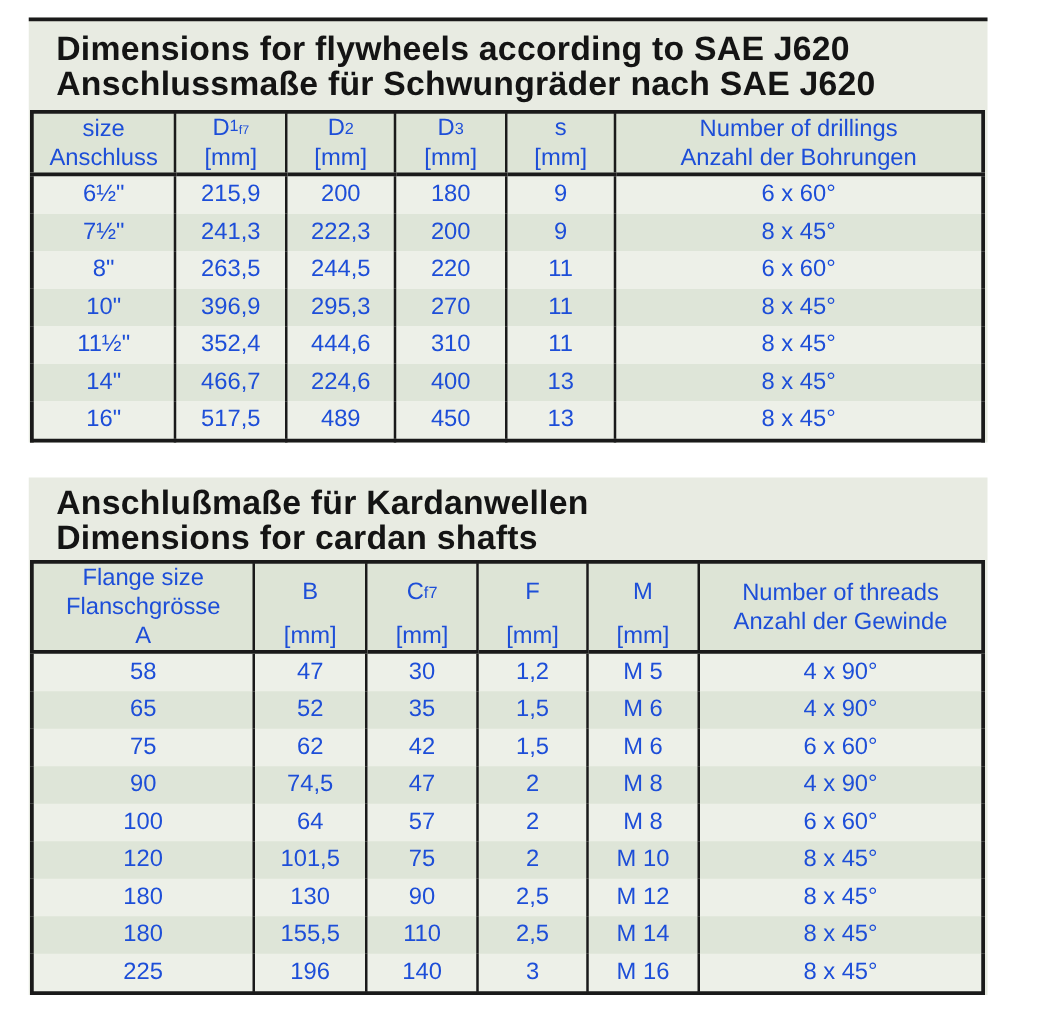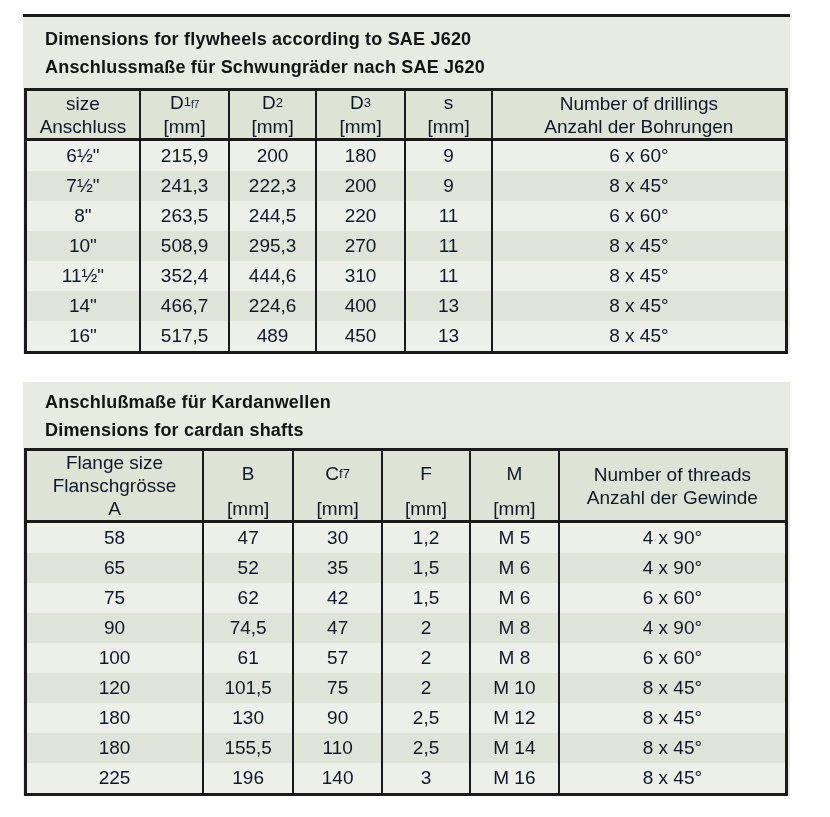--- a/index.html
+++ b/index.html
@@ -17,38 +17,38 @@
     left: 23px;
     width: 767px;
     background: #e8ebe2;
     box-sizing: border-box;
   }
   .block-1 { top: 14px; border-top: 3px solid #1a1a1a; }
   .block-2 { top: 382px; }
 
   .title {
     font-weight: bold;
-    font-size: 18px;
+    font-size: 27px;
     line-height: 28px;
     color: #141414;
     letter-spacing: 0.2px;
   }
   .block-1 .title { margin: 8px 0 7px 22px; }
   .block-2 .title { margin: 6px 0 4px 22px; }
   .title-line { display: block; white-space: nowrap; }
 
   table.data-table {
     border-collapse: collapse;
     table-layout: fixed;
     width: 764px;
     margin-left: 1px;
     border: 3px solid #1a1a1a;
     background: #edf0e8;
     font-size: 19px;
-    color: #0f172a;
+    color: #1d4ed8;
   }
   .data-table th, .data-table td {
     border-left: 2px solid #1a1a1a;
     border-right: 2px solid #1a1a1a;
     text-align: center;
     vertical-align: middle;
     padding: 0;
     overflow: hidden;
   }
   .data-table thead th {
@@ -149,21 +149,21 @@
           <tr>
             <td>8"</td>
             <td>263,5</td>
             <td>244,5</td>
             <td>220</td>
             <td>11</td>
             <td>6 x 60°</td>
           </tr>
           <tr>
             <td>10"</td>
-            <td>508,9</td>
+            <td>396,9</td>
             <td>295,3</td>
             <td>270</td>
             <td>11</td>
             <td>8 x 45°</td>
           </tr>
           <tr>
             <td>11½"</td>
             <td>352,4</td>
             <td>444,6</td>
             <td>310</td>
@@ -254,21 +254,21 @@
           <tr>
             <td>90</td>
             <td>74,5</td>
             <td>47</td>
             <td>2</td>
             <td>M 8</td>
             <td>4 x 90°</td>
           </tr>
           <tr>
             <td>100</td>
-            <td>61</td>
+            <td>64</td>
             <td>57</td>
             <td>2</td>
             <td>M 8</td>
             <td>6 x 60°</td>
           </tr>
           <tr>
             <td>120</td>
             <td>101,5</td>
             <td>75</td>
             <td>2</td>

